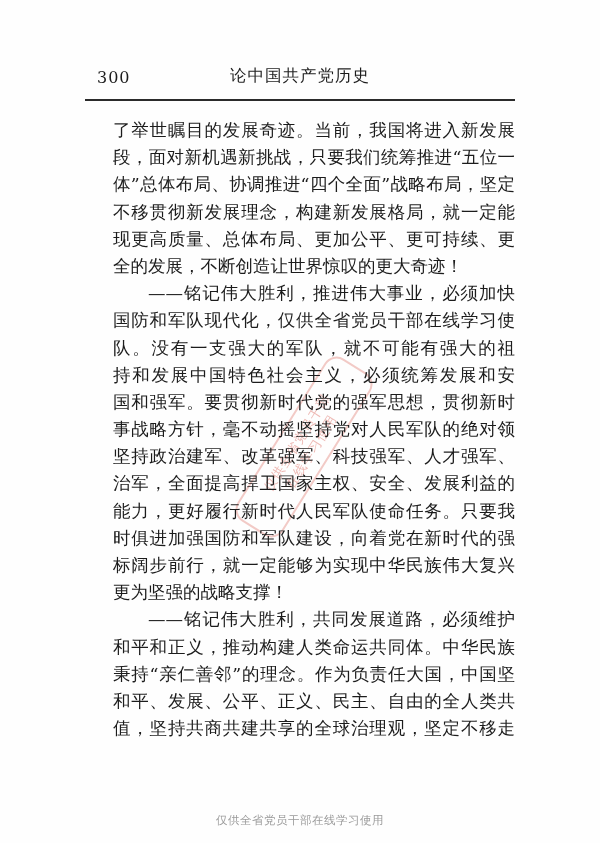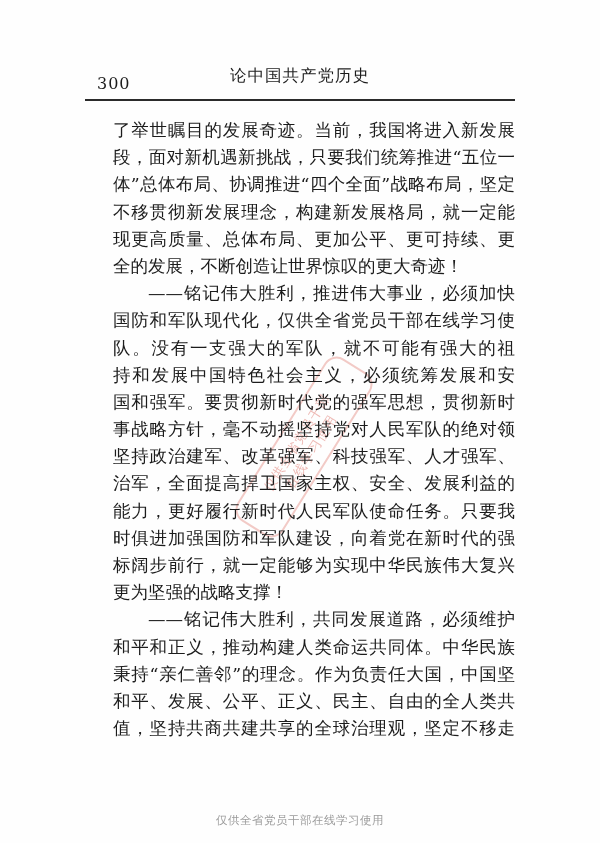--- a/index.html
+++ b/index.html
@@ -24,21 +24,21 @@
   header.page-header {
     position: relative;
     padding-top: 71px;
     padding-bottom: 6px;
     border-bottom: 2px solid #2b2b2b;
     height: 22px;
   }
   .page-number {
     position: absolute;
     left: 12px;
-    bottom: 6px;
+    bottom: 12px;
     font-size: 16px;
     letter-spacing: 1px;
   }
   .running-title {
     position: absolute;
     left: 0;
     right: 0;
     bottom: 12px;
     text-align: center;
     font-size: 16.5px;

